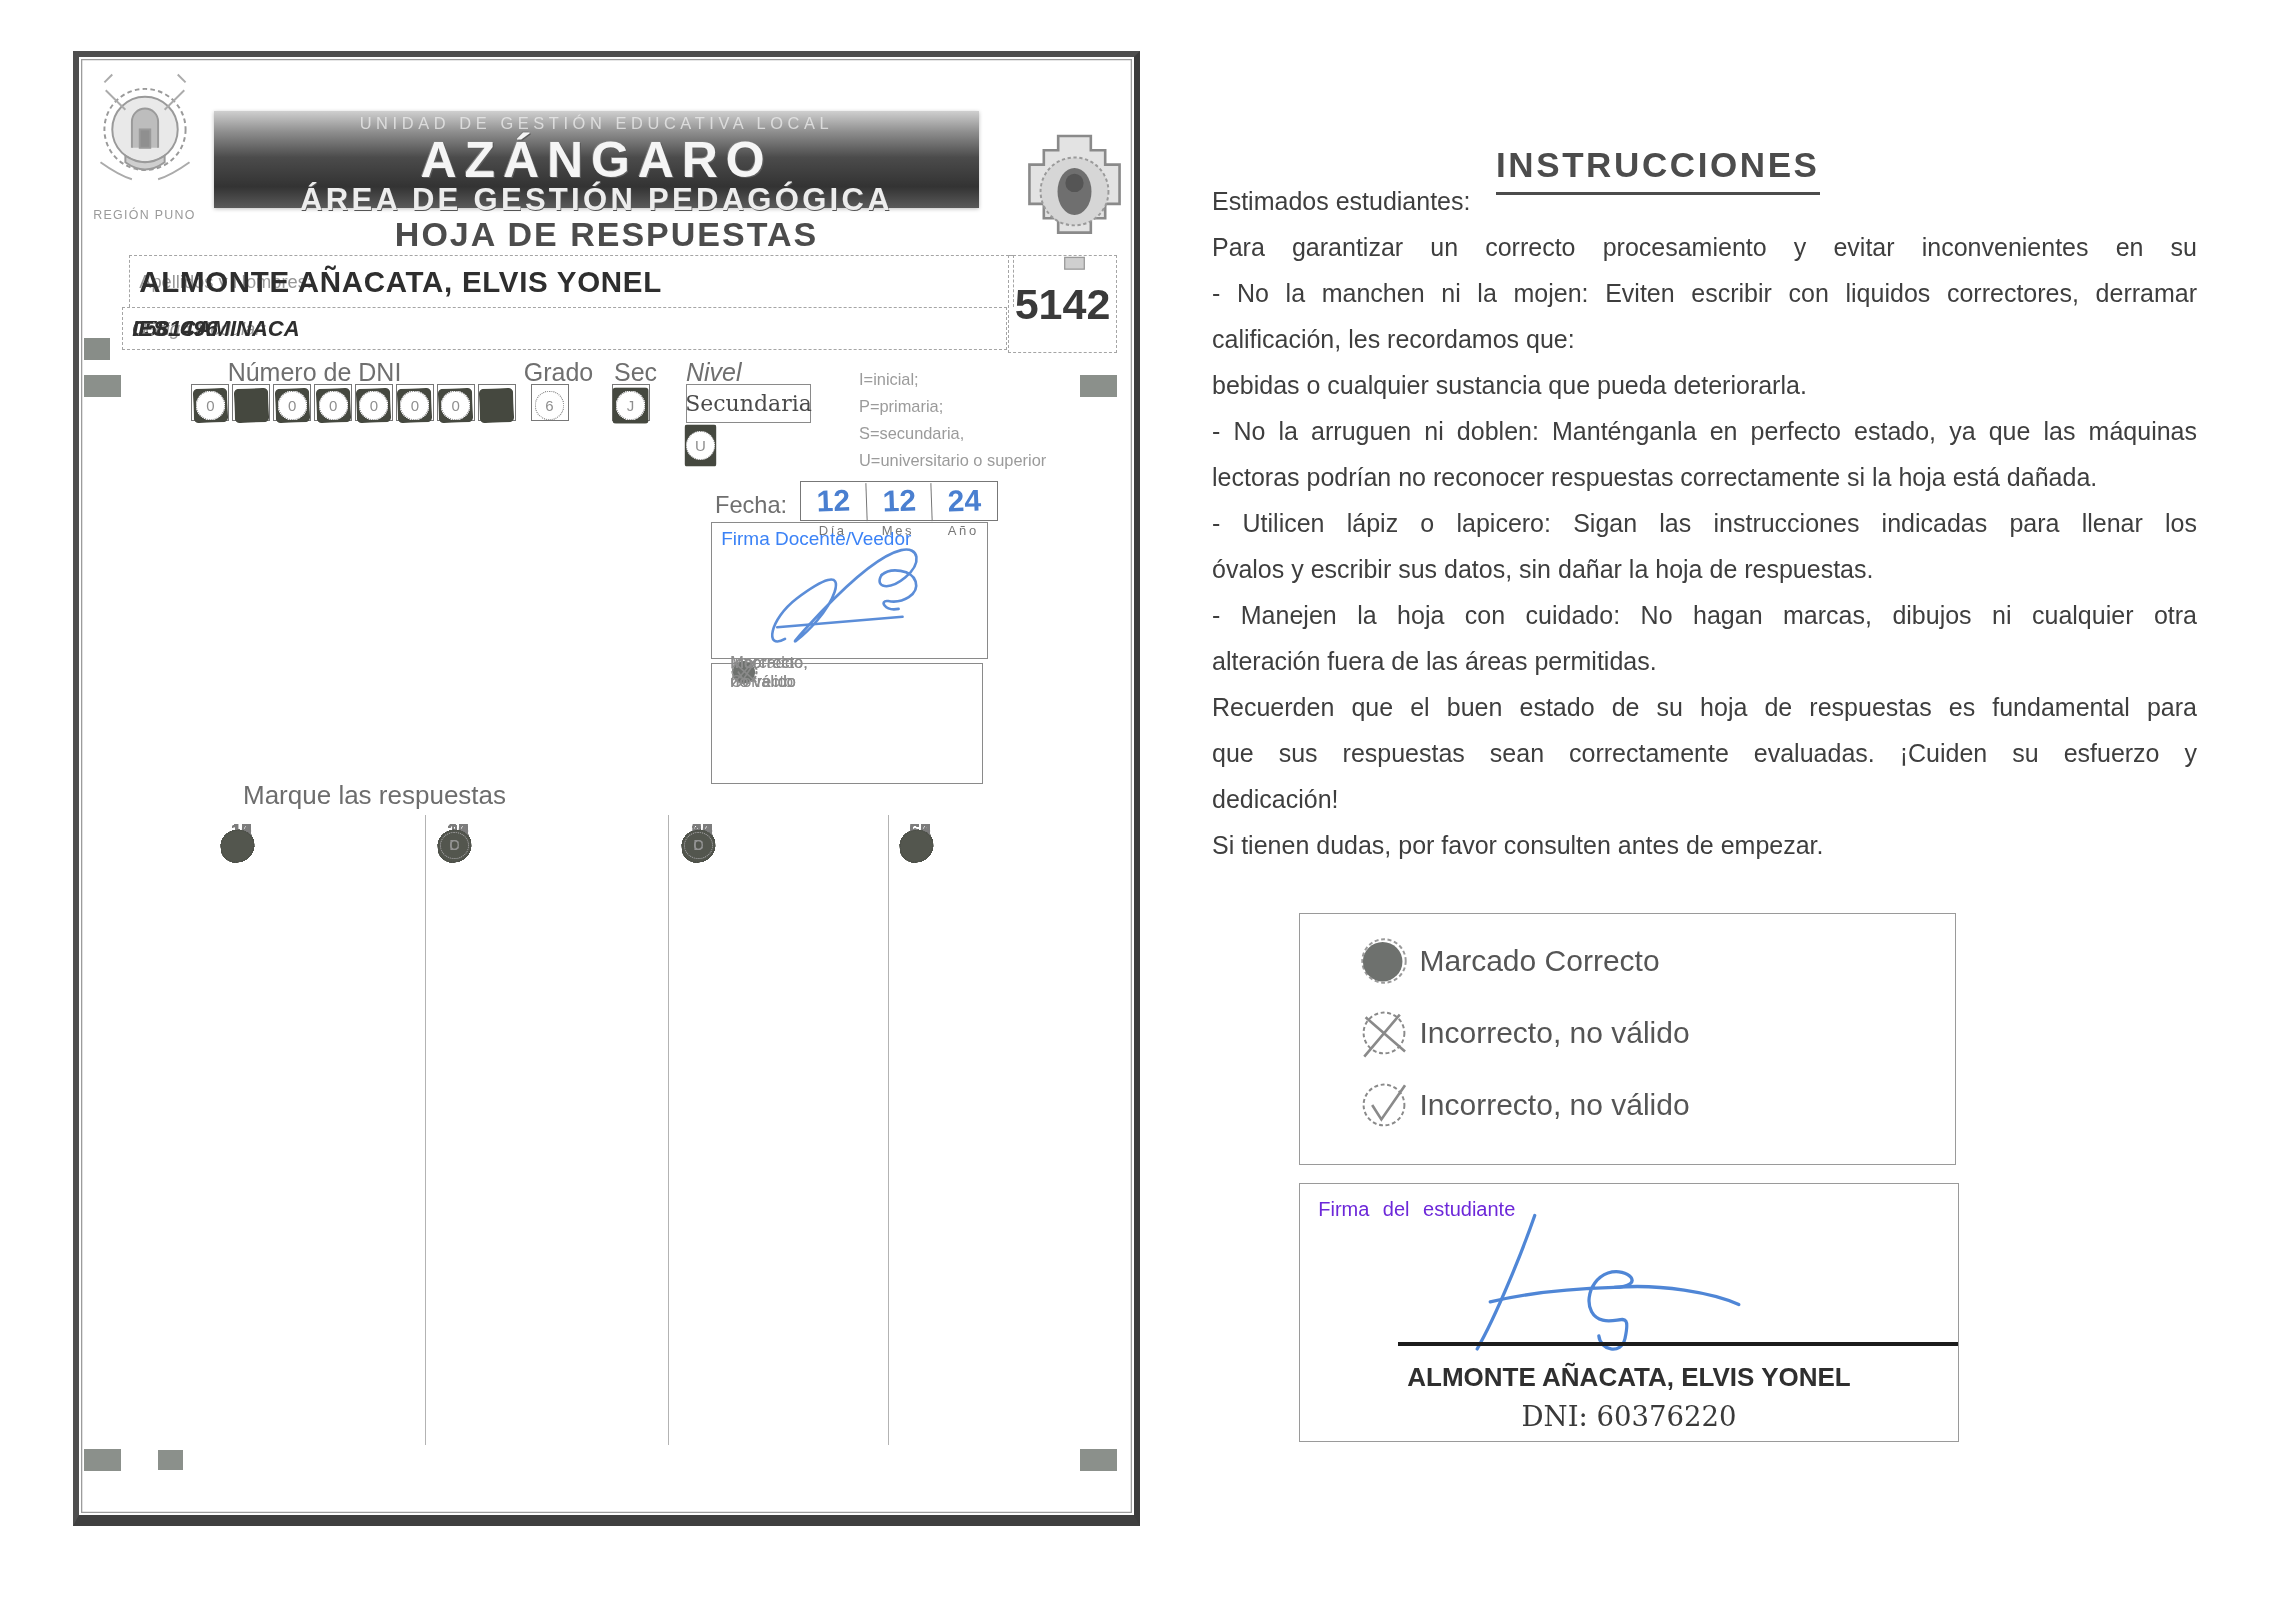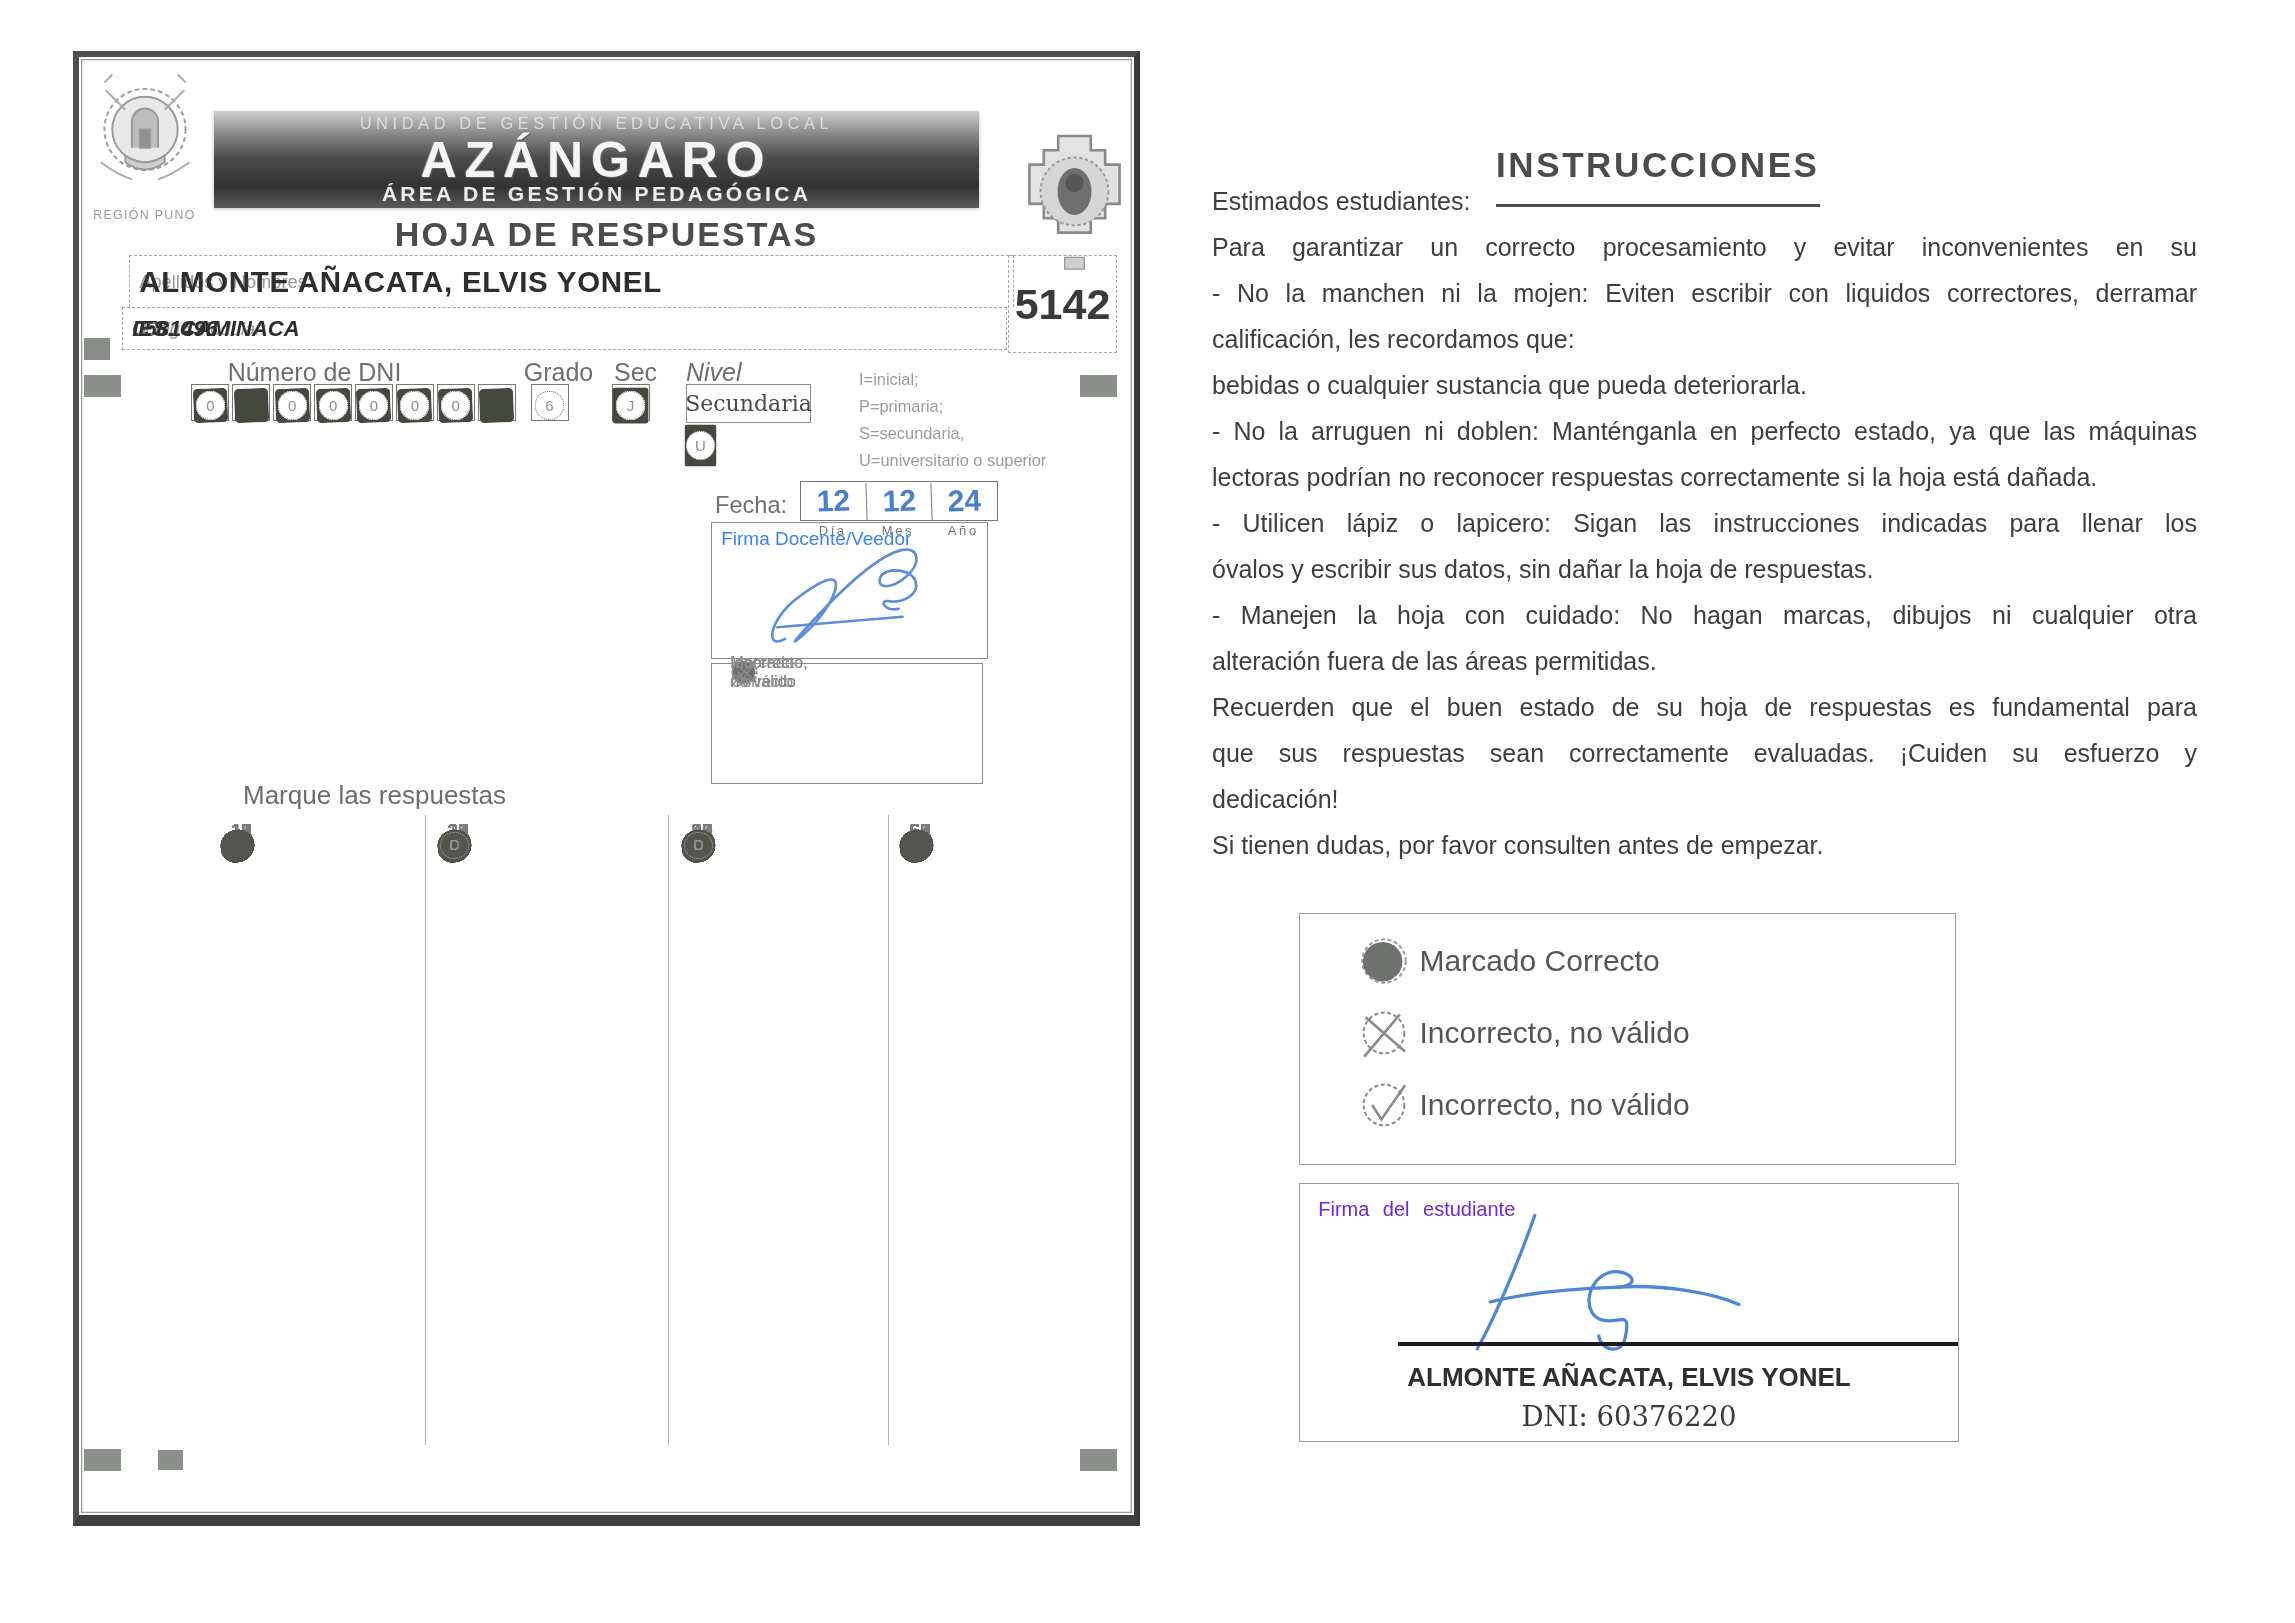--- a/index.html
+++ b/index.html
@@ -18,21 +18,21 @@
   
   .logo-left{left:6.5px;top:6.5px;width:118px;height:171px;}
   .logo-caption{left:0;top:144px;width:118px;text-align:center;font-size:12.4px;color:#9a9a9a;letter-spacing:1.3px;position:absolute;}
   .banner{
     left:135px;top:54px;width:765px;height:97px;
     background:linear-gradient(180deg,#cfcfcf 0%,#8d8d8d 22%,#4b4b4b 48%,#333333 78%,#5a5a5a 100%);
     text-align:center;box-shadow:0 1.3px 3.9px rgba(0,0,0,.25);
   }
   .banner-top{position:absolute;left:0;right:0;top:2.6px;font-size:16.4px;letter-spacing:4.6px;color:rgba(238,238,238,.75);}
   .banner-title{position:absolute;left:0;right:0;top:19.6px;font-size:50px;font-weight:bold;letter-spacing:7.9px;color:#f5f5f5;text-shadow:1.3px 1.3px 0 #5c5c5c,-0.7px -0.7px 0 #7c7c7c;}
-  .banner-sub{position:absolute;left:0;right:0;top:71px;font-size:21px;font-weight:bold;letter-spacing:3.3px;color:#ededed;text-shadow:0.7px 0.7px 0 #555;}
+  .banner-sub{position:absolute;left:0;right:0;top:71px;font-size:31px;font-weight:bold;letter-spacing:3.3px;color:#ededed;text-shadow:0.7px 0.7px 0 #555;}
   .logo-right{left:940px;top:72px;width:111px;height:151px;}
   .hoja-title{left:0;right:0;top:158px;text-align:center;font-size:34px;font-weight:bold;color:#4c4c4c;letter-spacing:2px;}
   .name-row{left:50px;top:198px;width:885px;height:52px;border:1.3px dashed #a5a5a5;border-bottom:none;display:flex;align-items:center;padding-left:9.2px;box-sizing:border-box;}
   .code-row{left:43px;top:250px;width:885px;height:43px;border:1.3px dashed #a5a5a5;display:flex;align-items:center;padding-left:9.2px;box-sizing:border-box;font-style:italic;}
   .fld-label{position:static;font-size:18.3px;color:#979797;margin-right:10.5px;white-space:nowrap;}
   .fld-value{position:static;font-weight:bold;color:#2e2e2e;}
   .name-row .fld-value{font-size:29.5px;letter-spacing:0.7px;}
   .code-row .fld-value{font-size:22px;margin-right:11.8px;}
   .num-box{left:929px;top:198px;width:107px;height:96px;border:1.3px dashed #a5a5a5;display:flex;align-items:center;justify-content:center;font-size:43px;font-weight:bold;color:#3a3a3a;}
   
@@ -104,21 +104,21 @@
   .arow{position:static;display:flex;align-items:center;height:33px;}
   .qnum{position:static;width:34px;text-align:right;font-size:19.6px;color:#7d7d7d;margin-right:5.2px;flex:none;}
   .acell{position:static;width:37px;display:flex;justify-content:center;border-left:0.7px dotted #c9c9c9;flex:none;}
   .acell:last-child{border-right:0.7px dotted #c9c9c9;}
   .abubble{width:29px;height:27.5px;border-radius:50%;border:1.3px dotted #939393;color:#939393;font-size:14.4px;
      display:flex;align-items:center;justify-content:center;box-sizing:border-box;position:static;}
   .abubble.filled{background:#53564e;border-color:#4c4f48;color:transparent;border-radius:52% 48% 55% 45%;transform:scale(1.16) rotate(-7deg);}
   .gsep{top:758px;width:0;height:630px;border-left:1.3px solid #b3b3b3;}
   #sep0{left:346px;} #sep1{left:589px;} #sep2{left:809px;}
   
-  #ins-title{position:absolute;left:1496px;top:145px;font-size:35px;font-weight:bold;letter-spacing:2.6px;color:#4c4c4c;border-bottom:3.3px solid #4c4c4c;padding-bottom:19px;}
+  #ins-title{position:absolute;left:1496px;top:145px;font-size:35px;font-weight:bold;letter-spacing:2.6px;color:#4c4c4c;border-bottom:3.3px solid #4c4c4c;padding-bottom:7px;}
   #ins-text{position:absolute;left:1212px;top:178px;width:985px;}
   .iline{height:46px;line-height:46px;font-size:25px;color:#3e3e3e;white-space:nowrap;}
   .iline.j{white-space:normal;text-align:justify;text-align-last:justify;}
   
   #legend-big{position:absolute;left:1299px;top:913px;width:655px;height:250px;border:1.3px solid #9a9a9a;}
   .lrow-b{display:flex;align-items:center;gap:10.5px;margin:22px 0 0 59px;}
   .lrow-b .txt{font-size:30px;color:#555;}
   
   #firma-est{position:absolute;left:1299px;top:1183px;width:658px;height:257px;border:1.3px solid #9a9a9a;background:#fff;}
   #firma-est .box-label{position:absolute;left:18.3px;top:14.4px;font-size:20px;color:#6d28d9;word-spacing:7.9px;text-align:right;}

